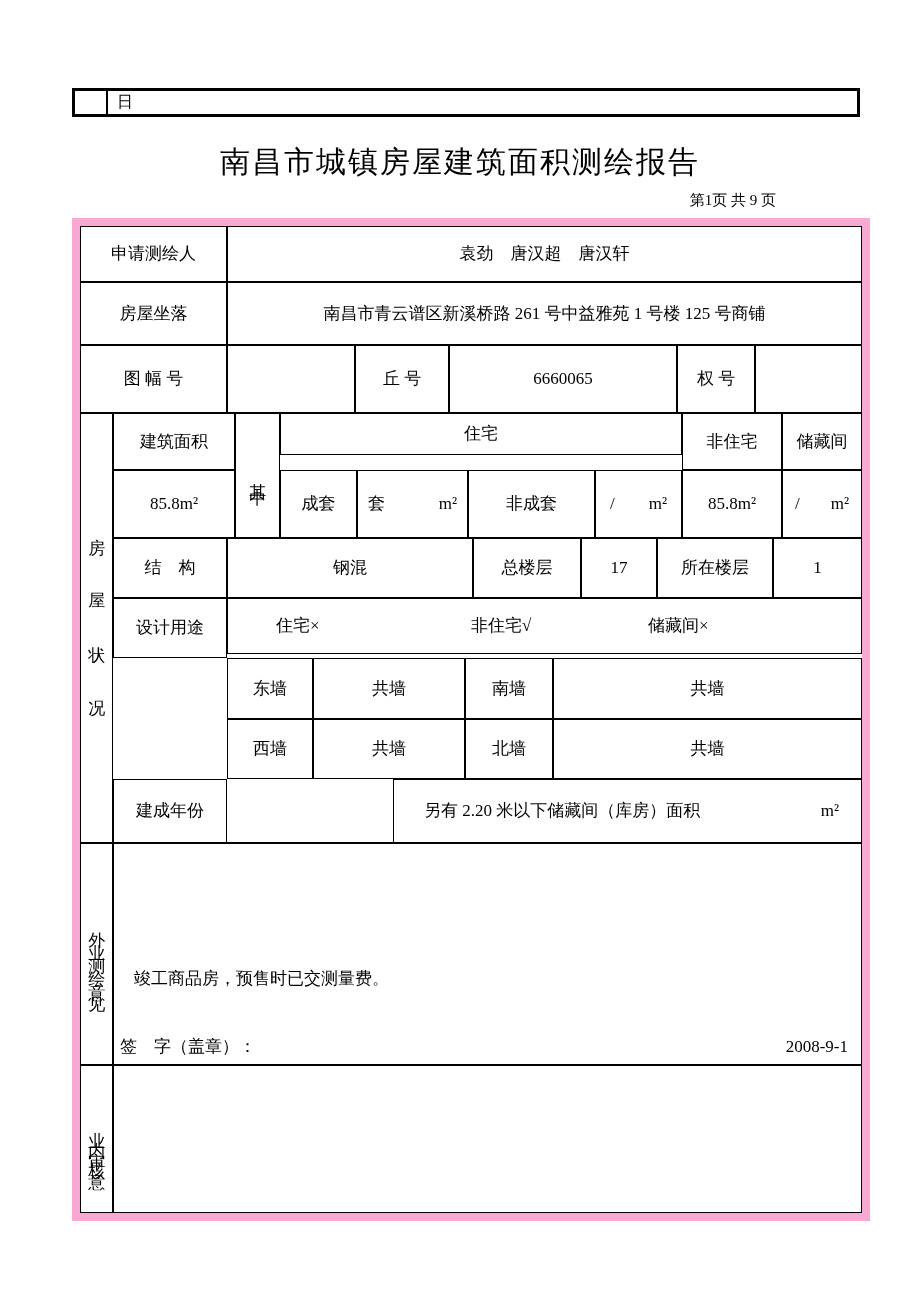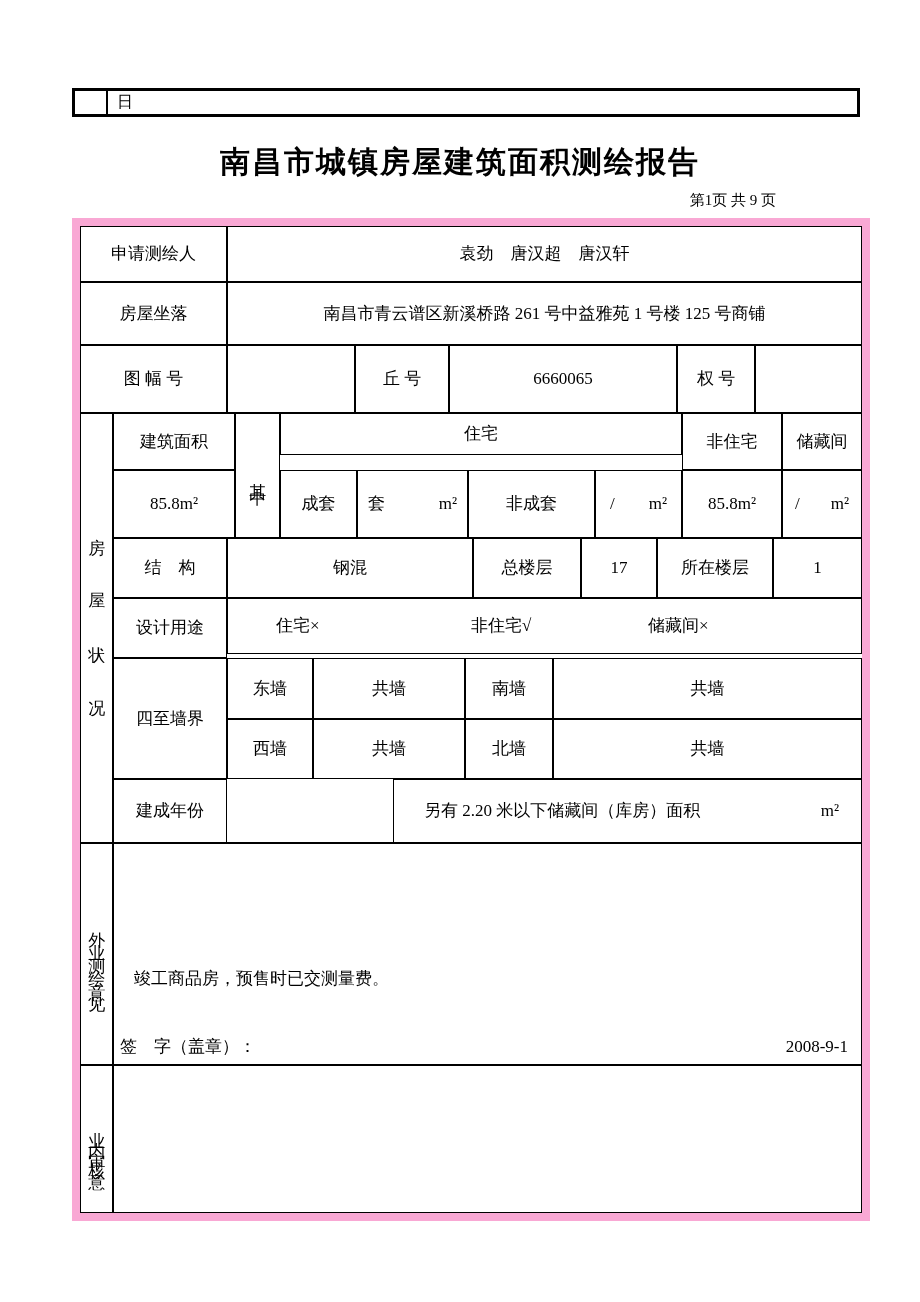--- a/index.html
+++ b/index.html
@@ -11,21 +11,21 @@
   
   .topbox{
     position:absolute;left:72px;top:88px;width:782px;height:23px;
     border:3px solid #000;display:flex;align-items:stretch;
   }
   .topbox .smallcell{width:31px;border-right:2px solid #000;}
   .topbox .daycell{flex:1;display:flex;align-items:center;padding-left:9px;font-size:16px;}
   
   .title{
     position:absolute;left:0;top:142px;width:920px;text-align:center;
-    font-size:30px;font-weight:bold;letter-spacing:2px;
+    font-size:30px;font-weight:normal;letter-spacing:2px;
   }
   .pageinfo{
     position:absolute;left:72px;top:191px;width:704px;text-align:right;font-size:15px;
   }
   
   .doc-table{
     position:absolute;left:72px;top:218px;width:782px;height:987px;
     border:8px solid #f9a8d4;
     font-family:Liberation Serif, serif;
   }
@@ -106,21 +106,20 @@
     <div class="c" style="left:577px;top:312px;width:116px;height:60px">所在楼层</div>
     <div class="c" style="left:693px;top:312px;width:89px;height:60px">1</div>
 
     <div class="c" style="left:33px;top:372px;width:114px;height:60px">设计用途</div>
     <div class="c blockcell" style="left:147px;top:372px;width:635px;height:56px">
       <span style="left:48px">住宅×</span>
       <span style="left:243px">非住宅√</span>
       <span style="left:420px">储藏间×</span>
     </div>
 
-    <div class="c" style="left:33px;top:432px;width:114px;height:121px">四至墙界</div>
     <div class="c" style="left:147px;top:432px;width:86px;height:61px">东墙</div>
     <div class="c" style="left:233px;top:432px;width:152px;height:61px">共墙</div>
     <div class="c" style="left:385px;top:432px;width:88px;height:61px">南墙</div>
     <div class="c" style="left:473px;top:432px;width:309px;height:61px">共墙</div>
     <div class="c" style="left:147px;top:493px;width:86px;height:60px">西墙</div>
     <div class="c" style="left:233px;top:493px;width:152px;height:60px">共墙</div>
     <div class="c" style="left:385px;top:493px;width:88px;height:60px">北墙</div>
     <div class="c" style="left:473px;top:493px;width:309px;height:60px">共墙</div>
 
     <div class="c" style="left:33px;top:553px;width:114px;height:64px">建成年份</div>

